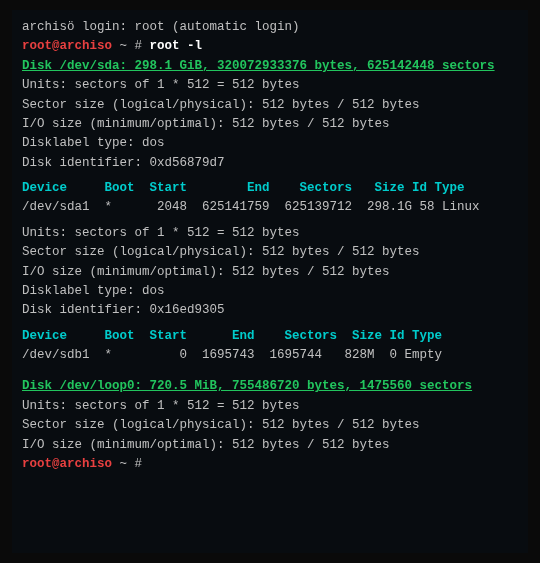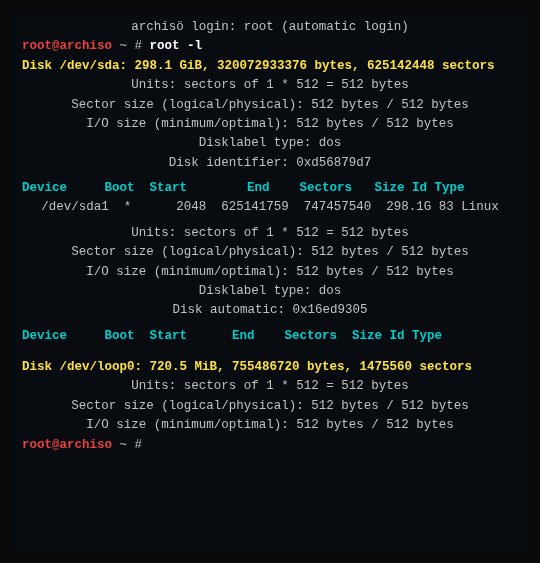--- a/index.html
+++ b/index.html
@@ -24,24 +24,24 @@
       height: 100%;
       background-color: #080c10;
       padding: 8px 10px;
       line-height: 1.55;
     }
 
     .line {
       white-space: pre;
       display: block;
     }
-    .bold { font-weight: bold; color: #fde047; }
+    .bold { font-weight: bold; color: #22c55e; text-decoration: underline; }
     .highlight { color: #ffffff; font-weight: bold; }
     .header-row { color: #00cccc; font-weight: bold; }
-    .normal { color: #c0c0c0; text-align: center; }
+    .normal { color: #c0c0c0; }
     .prompt-root { color: #e84040; font-weight: bold; }
 
     .blank { height: 6px; display: block; }
   </style>
 </head>
 <body>
 
 <div class="terminal">
 
   <span class="line normal">archisö login: root (automatic login)</span>
@@ -51,33 +51,34 @@
   <span class="line bold">Disk /dev/sda: 298.1 GiB, 320072933376 bytes, 625142448 sectors</span>
   <span class="line normal">Units: sectors of 1 * 512 = 512 bytes</span>
   <span class="line normal">Sector size (logical/physical): 512 bytes / 512 bytes</span>
   <span class="line normal">I/O size (minimum/optimal): 512 bytes / 512 bytes</span>
   <span class="line normal">Disklabel type: dos</span>
   <span class="line normal">Disk identifier: 0xd56879d7</span>
 
   <span class="blank"></span>
 
   <span class="line header-row">Device     Boot  Start        End    Sectors   Size Id Type</span>
-  <span class="line normal">/dev/sda1  *      2048  625141759  747457540  298.1G 83 Linux</span>
+  <span class="line normal">/dev/sda1  *      2048  625141759  625139712  298.1G 58 Linux</span>
 
   <span class="blank"></span>
 
   <span class="line normal">Units: sectors of 1 * 512 = 512 bytes</span>
   <span class="line normal">Sector size (logical/physical): 512 bytes / 512 bytes</span>
   <span class="line normal">I/O size (minimum/optimal): 512 bytes / 512 bytes</span>
   <span class="line normal">Disklabel type: dos</span>
-  <span class="line normal">Disk automatic: 0x16ed9305</span>
+  <span class="line normal">Disk identifier: 0x16ed9305</span>
 
   <span class="blank"></span>
 
   <span class="line header-row">Device     Boot  Start      End    Sectors  Size Id Type</span>
+  <span class="line normal">/dev/sdb1  *         0  1695743  1695744   828M  0 Empty</span>
 
   <span class="blank"></span>
   <span class="blank"></span>
 
   <span class="line bold">Disk /dev/loop0: 720.5 MiB, 755486720 bytes, 1475560 sectors</span>
   <span class="line normal">Units: sectors of 1 * 512 = 512 bytes</span>
   <span class="line normal">Sector size (logical/physical): 512 bytes / 512 bytes</span>
   <span class="line normal">I/O size (minimum/optimal): 512 bytes / 512 bytes</span>
 
   <span class="line"><span class="prompt-root">root@archiso</span><span class="normal"> ~ # </span></span>

